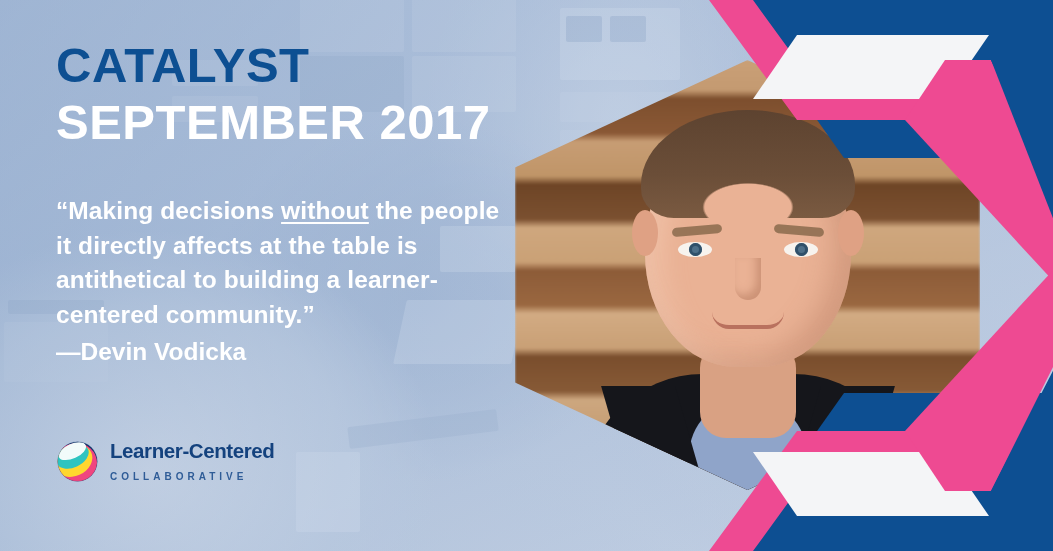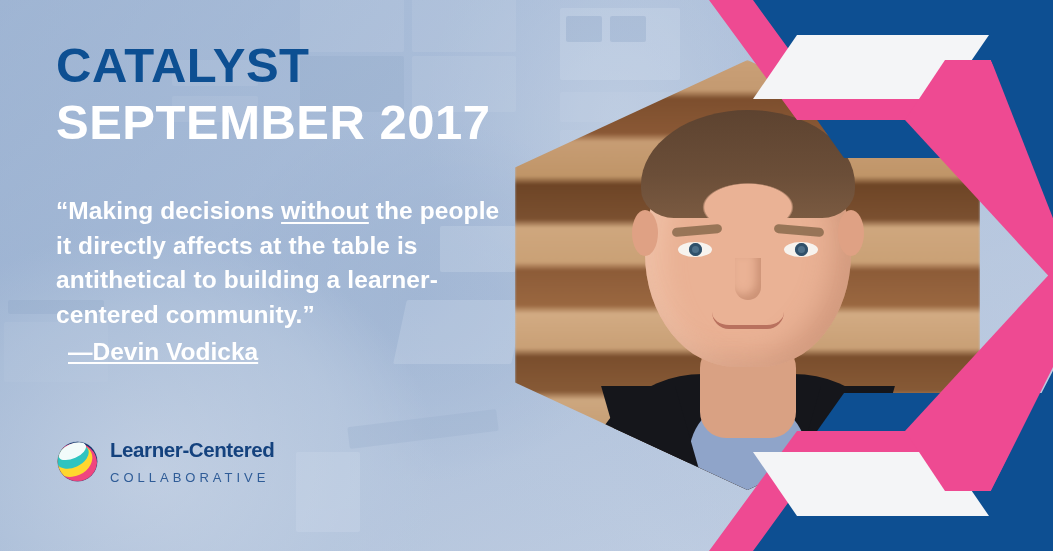--- a/index.html
+++ b/index.html
@@ -113,29 +113,29 @@
   .issue{
     font-size:49px;font-weight:700;letter-spacing:.5px;line-height:1.04;
     color:#ffffff;margin:0;
   }
   .quote{
     margin:46px 16px 0 0;color:#ffffff;font-size:24.5px;line-height:1.42;
     font-weight:600;letter-spacing:.1px;
   }
   .quote u{text-decoration:underline;text-underline-offset:3px;}
   .attrib{
-    margin:2px 0 0 12px;color:#ffffff;font-size:24.5px;line-height:1.42;font-weight:600;text-decoration:underline;
+    margin:2px 0 0 0;color:#ffffff;font-size:24.5px;line-height:1.42;font-weight:600;
   }
 
   
   .logo{position:absolute;left:56px;top:440px;display:flex;align-items:center;gap:11px;}
   .logo-mark{position:relative;width:43px;height:43px;}
   .logo-word{display:flex;flex-direction:column;line-height:1;}
   .logo-name{font-size:20.5px;font-weight:700;color:#14427e;letter-spacing:-.4px;}
-  .logo-sub{font-size:13px;font-weight:400;color:#2f5c97;letter-spacing:4.0px;margin-top:10px;}
+  .logo-sub{font-size:10px;font-weight:700;color:#2f5c97;letter-spacing:4.0px;margin-top:10px;}
 </style>
 </head>
 <body>
 
 <div class="banner">
 
   <div class="bg-photo">
     <div class="layer bg-base"></div>
     <div class="layer bg-shapes">
       <i style="left:300px;top:-6px;width:104px;height:58px;"></i>

